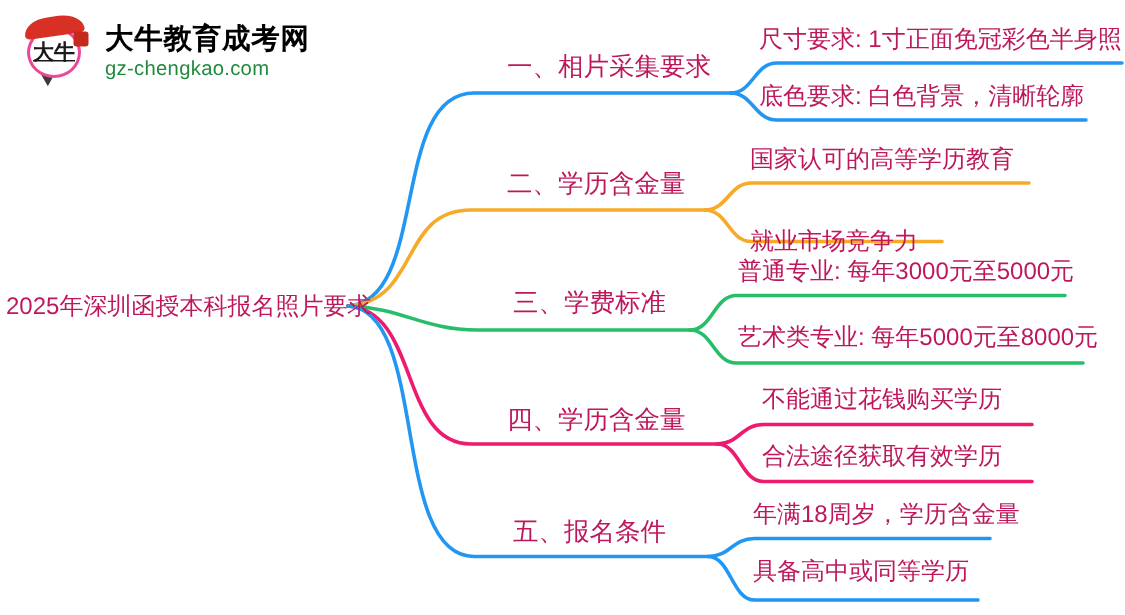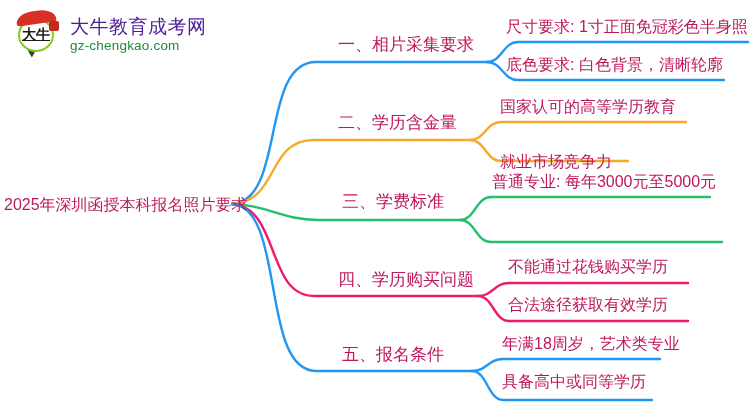--- a/index.html
+++ b/index.html
@@ -7,35 +7,35 @@
     width:750px; height:410px; background:#ffffff; overflow:hidden;
     font-family:"Liberation Sans","DejaVu Sans",sans-serif;
   }
   .stage { position:relative; width:750px; height:410px; background:#ffffff; }
 
   
   .logo { position:absolute; left:16px; top:11px; display:flex; align-items:center; gap:8px; }
   .logo-icon { position:relative; width:46px; height:48px; }
   .logo-bubble {
     position:absolute; left:2px; top:7px; width:32px; height:30px;
-    border:2px solid #84cc16; border-radius:50%; background:#fff;
+    border:2px solid #ec4899; border-radius:50%; background:#fff;
     display:flex; align-items:center; justify-content:center;
     font-size:14px; font-weight:bold; color:#1a1a1a; z-index:2;text-decoration:underline;
   }
   .logo-arc {
     position:absolute; left:0; top:0; width:40px; height:13px; background:#d93025;
     border-radius:20px 20px 4px 4px / 13px 13px 3px 3px; transform:rotate(-8deg); z-index:3;
   }
   .logo-seal { position:absolute; right:3px; top:10px; width:10px; height:10px; background:#c5281c; border-radius:2px; z-index:4; }
   .logo-tail {
     position:absolute; left:8px; bottom:2px; width:0; height:0; z-index:1;
     border-left:9px solid transparent; border-right:3px solid transparent;
     border-top:10px solid #3a3a3a; transform:rotate(12deg);
   }
-  .logo-name { font-size:19px; font-weight:400; color:#4c1d95; line-height:22px; letter-spacing:0.5px; }
+  .logo-name { font-size:19px; font-weight:700; color:#000000; line-height:22px; letter-spacing:0.5px; }
   .logo-url  { font-size:13.5px; font-weight:400; color:#218a3f; line-height:16px; letter-spacing:0.2px; }
 
   
   svg.links { position:absolute; left:0; top:0; }
   .node { position:absolute; white-space:nowrap; color:#be185d; line-height:21px; }
   .root-label  { font-size:16px; font-weight:500; }
   .branch-label{ font-size:17px; }
   .child-label { font-size:16px; }
 </style>
 </head>
@@ -86,22 +86,23 @@
   <div class="node branch-label" style="left:338px; top:34px;">一、相片采集要求</div>
   <div class="node child-label" style="left:506px; top:16px;">尺寸要求: 1寸正面免冠彩色半身照</div>
   <div class="node child-label" style="left:506px; top:54px;">底色要求: 白色背景，清晰轮廓</div>
 
   <div class="node branch-label" style="left:338px; top:112px;">二、学历含金量</div>
   <div class="node child-label" style="left:500px; top:96px;">国家认可的高等学历教育</div>
   <div class="node child-label" style="left:500px; top:151px;">就业市场竞争力</div>
 
   <div class="node branch-label" style="left:342px; top:191px;">三、学费标准</div>
   <div class="node child-label" style="left:492px; top:171px;">普通专业: 每年3000元至5000元</div>
+  <div class="node child-label" style="left:492px; top:215px;">艺术类专业: 每年5000元至8000元</div>
 
-  <div class="node branch-label" style="left:338px; top:269px;">四、学历购买问题</div>
+  <div class="node branch-label" style="left:338px; top:269px;">四、学历含金量</div>
   <div class="node child-label" style="left:508px; top:256px;">不能通过花钱购买学历</div>
   <div class="node child-label" style="left:508px; top:294px;">合法途径获取有效学历</div>
 
   <div class="node branch-label" style="left:342px; top:344px;">五、报名条件</div>
-  <div class="node child-label" style="left:502px; top:333px;">年满18周岁，艺术类专业</div>
+  <div class="node child-label" style="left:502px; top:333px;">年满18周岁，学历含金量</div>
   <div class="node child-label" style="left:502px; top:371px;">具备高中或同等学历</div>
 
 </div>
 
 </body></html>

